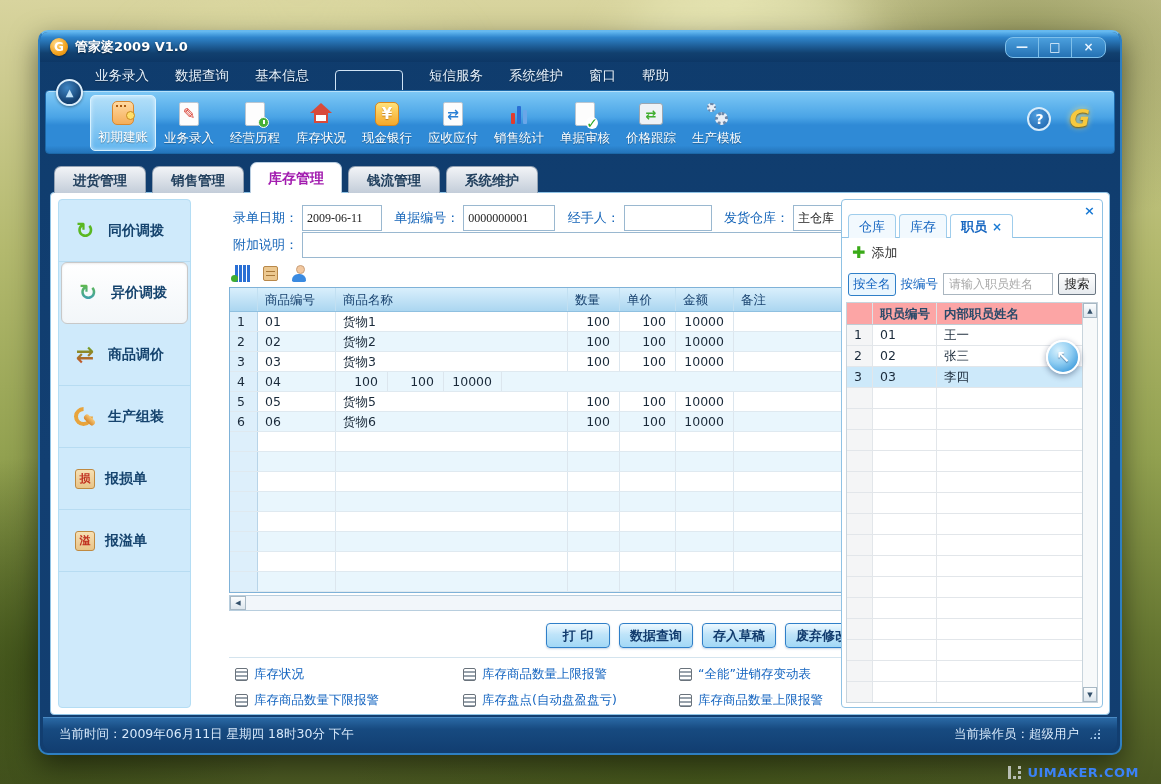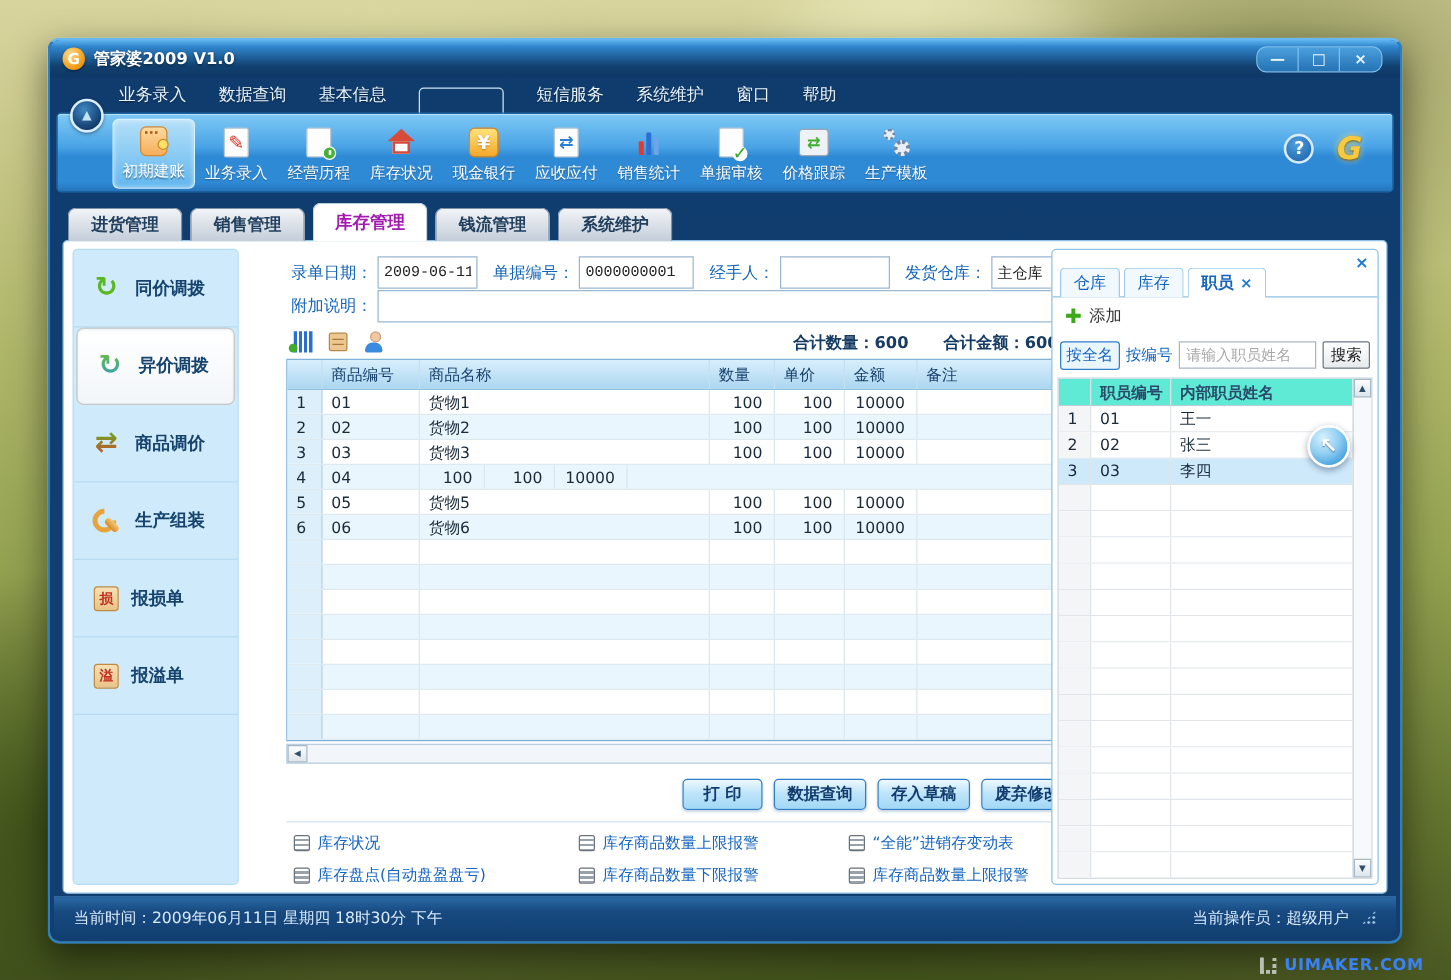--- a/index.html
+++ b/index.html
@@ -137,21 +137,21 @@
     border:1px solid #c08a40; border-radius:3px; color:#c03020; font-size:11px; font-weight:bold;
     display:flex; align-items:center; justify-content:center; }
 
   
   .main { position:absolute; left:150px; top:6px; width:640px; bottom:6px;margin-left:28px; }
   .frow { display:flex; align-items:center; }
   .frow1 { position:absolute; left:4px; right:4px; top:8px; height:22px; justify-content:space-between; }
   .fgroup { display:flex; align-items:center; gap:4px; }
   .flabel { color:#1464b8; font-size:13px; }
   .finput { height:20px; border:1px solid #9ab8d0; font-size:12px; padding:12px 4px; color:#222;
-    font-family:Liberation Mono, monospace; }
+    font-family:Liberation Serif, serif; }
   .frow2 { position:absolute; left:4px; right:4px; top:35px; height:22px; gap:4px; }
   .frow2 .finput { flex:1; }
   .iconrow { position:absolute; left:6px; right:4px; top:62px; height:24px; display:flex; align-items:center; }
   .mini-icos { display:flex; gap:13px; align-items:center; }
   .ico-building { width:15px; height:17px; position:relative;
     background:linear-gradient(90deg,#2a6fd4 0 3px,#fff 3px 4px,#2a6fd4 4px 7px,#fff 7px 8px,#2a6fd4 8px 11px,#fff 11px 12px,#2a6fd4 12px); }
   .ico-building::before { content:""; position:absolute; left:-4px; bottom:0; width:7px; height:7px;
     border-radius:50%; background:#3fae2e; }
   .ico-crate { width:15px; height:15px; background:#ecc890; border:1px solid #b8884a; border-radius:2px; position:relative; }
   .ico-crate::before { content:""; position:absolute; left:2px; top:4px; right:2px; height:1.5px; background:#a87838;
@@ -224,21 +224,21 @@
   .filter-link { color:#1565c0; font-size:12.5px; white-space:nowrap; }
   .filter-link.boxed { border:1px solid #2f7fc8; border-radius:3px; background:#eaf6fe; padding:2px 4px; }
   .rp-input { flex:1; height:22px; border:1px solid #aab6c0; font-size:12px; padding:0 5px; min-width:0;
     font-family:"DejaVu Sans","Liberation Sans",sans-serif; }
   .rp-input::placeholder { color:#a8a8a8; }
   .search-btn { width:38px; height:22px; border:1px solid #6a7682; border-radius:2px;
     background:linear-gradient(180deg,#ffffff,#e6eaee); color:#222; font-size:12.5px; text-align:center; line-height:20px; }
 
   .rp-grid { position:absolute; left:4px; right:4px; top:102px; bottom:4px; border:1px solid #c8d4dc; display:flex; }
   .rp-gmain { flex:1; display:flex; flex-direction:column; overflow:hidden; }
-  .rp-head { height:22px; display:flex; border-bottom:1px solid #c0ccd4; background:#5eead4; }
+  .rp-head { height:22px; display:flex; border-bottom:1px solid #c0ccd4; background:#fca5a5; }
   .rp-head .hc { font-size:12.5px; color:#2a4a6a; font-weight:bold; line-height:21px; padding-left:7px;
     border-right:1px solid #dde3e8; }
   .rp-row { height:21px; display:flex; border-bottom:1px solid #e2e6ea; background:#fff; flex:none; }
   .rp-row .c { line-height:20px; border-right:1px solid #e2e6ea; }
   .rp-row .c:first-child { background:#f4f5f6; }
   .rp-row.selected, .rp-row.selected .c:first-child { background:#cde9fa; }
   .rw-num { width:26px; } .rw-code { width:64px; } .rw-name { flex:1; border-right:none !important; }
   .rp-vscroll { width:15px; border-left:1px solid #c8d4dc; background:#f7f9fa; display:flex; flex-direction:column; }
   .rp-vscroll .sbtn { height:15px; line-height:14px; }
   .rp-vscroll .spacer { flex:1; }
@@ -448,24 +448,20 @@
       <div class="frow frow2">
         <span class="flabel">附加说明：</span>
         <input class="finput" value="" style="">
       </div>
 
       <div class="iconrow">
         <div class="mini-icos">
           <span class="ico-building"></span>
           <span class="ico-crate"></span>
           <span class="ico-person"></span>
-        </div>
-        <div class="totals">
-          <span><span class="tot-label">合计数量：</span><span class="tot-val">600</span></span>
-          <span><span class="tot-label">合计金额：</span><span class="tot-val">60000</span></span>
         </div>
       </div>
 
       <div class="grid">
         <div class="gmain">
           <div class="ghead">
             <span class="hc cw-num"></span>
             <span class="hc cw-code">商品编号</span>
             <span class="hc cw-name">商品名称</span>
             <span class="hc cw-qty">数量</span>
@@ -629,25 +625,25 @@
         <div class="linkitem">
           <span class="grid-ico"></span>
           <span class="linktext">库存商品数量上限报警</span>
         </div>
         <div class="linkitem">
           <span class="grid-ico"></span>
           <span class="linktext">“全能”进销存变动表</span>
         </div>
         <div class="linkitem">
           <span class="grid-ico"></span>
-          <span class="linktext">库存盘点(自动盘盈盘亏)</span>
+          <span class="linktext">库存商品数量下限报警</span>
         </div>
         <div class="linkitem">
           <span class="grid-ico"></span>
-          <span class="linktext">库存商品数量下限报警</span>
+          <span class="linktext">库存盘点(自动盘盈盘亏)</span>
         </div>
         <div class="linkitem">
           <span class="grid-ico"></span>
           <span class="linktext">库存商品数量上限报警</span>
         </div>
       </div>
     </div>
 
     <div class="rpanel">
       <span class="rp-close">×</span>

